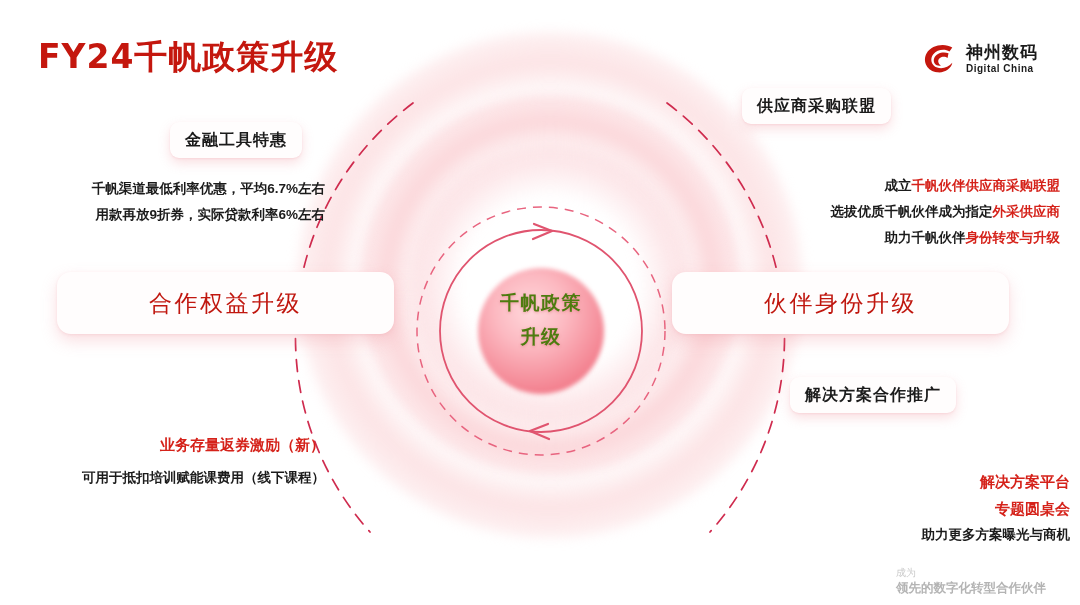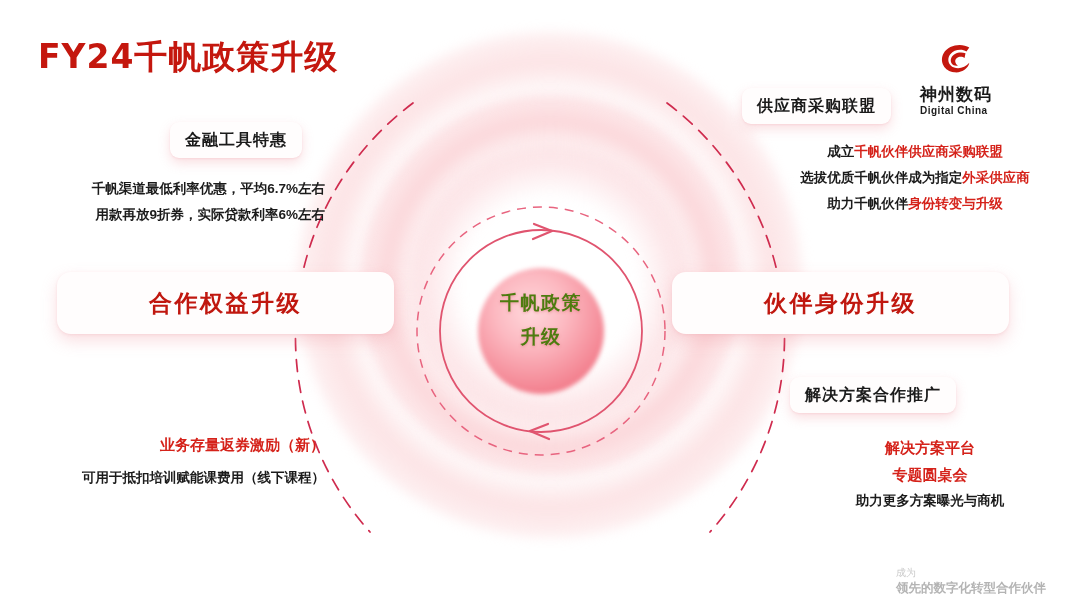--- a/index.html
+++ b/index.html
@@ -98,21 +98,21 @@
     background: #fffdfd;
     box-shadow: 0 7px 16px rgba(238,150,158,0.30),
                 0 1px 3px rgba(238,150,158,0.22);
     display: flex;
     align-items: center;
     justify-content: center;
   }
   .main-card .txt {
     color: #c0170f;
     font-size: 23px;
-    font-weight: bold;
+    font-weight: normal;
     letter-spacing: 2.5px;
   }
   #card-left  { left: 57px;  top: 272px; width: 337px; }
   #card-right { left: 672px; top: 272px; width: 337px; }
 
   
   .pill {
     position: absolute;
     height: 36px;
     border-radius: 9px;
@@ -144,21 +144,21 @@
     font-size: 13.5px;
     font-weight: bold;
     line-height: 26px;
     white-space: nowrap;
   }
   .copy .line { display: block; }
   .copy .red  { color: #d5221a; }
   .copy .blk  { color: #1b1b1b; }
 
   .copy.align-right { text-align: right; }
-  .copy.align-left  { text-align: center; }
+  .copy.align-left  { text-align: right; margin-top: 34px; }
 
   #copy-finance  { left: 20px;  top: 176px; width: 305px; }
   #copy-course   { left: 10px;  top: 432px; width: 315px; }
   #copy-supply   { left: 770px; top: 139px; width: 290px; }
   #copy-solution { left: 790px; top: 434px; width: 280px; }
 
   #copy-finance .head,
   #copy-course  .head {
     color: #d5221a;
     font-size: 15px;
@@ -183,21 +183,20 @@
     font-family: "DejaVu Sans", "Liberation Sans", sans-serif;
   }
 
   
   #logo {
     position: absolute;
     left: 920px; top: 40px;
     display: flex;
     align-items: center;
     gap: 8px;
-    flex-direction: column;
   }
   #logo .mark { width: 38px; height: 38px; }
   #logo .words { line-height: 1; }
   #logo .cn {
     display: block;
     color: #1b1b1b;
     font-size: 17px;
     font-weight: bold;
     letter-spacing: 1px;
   }

